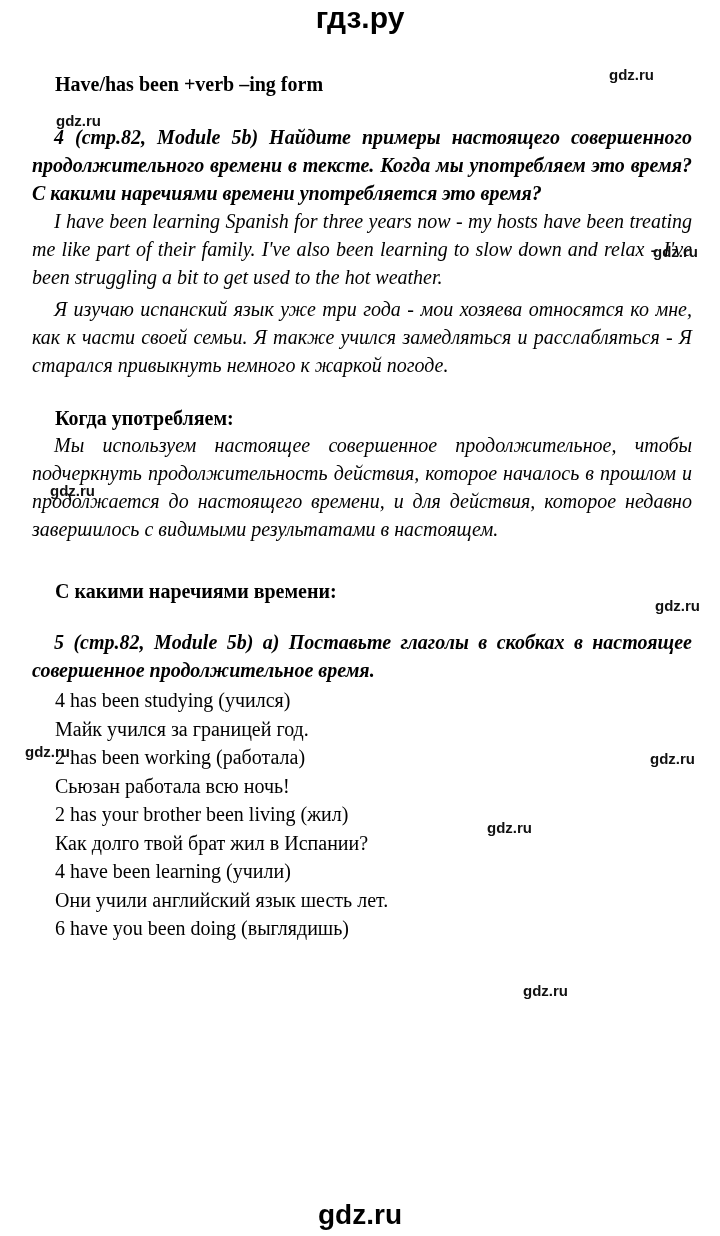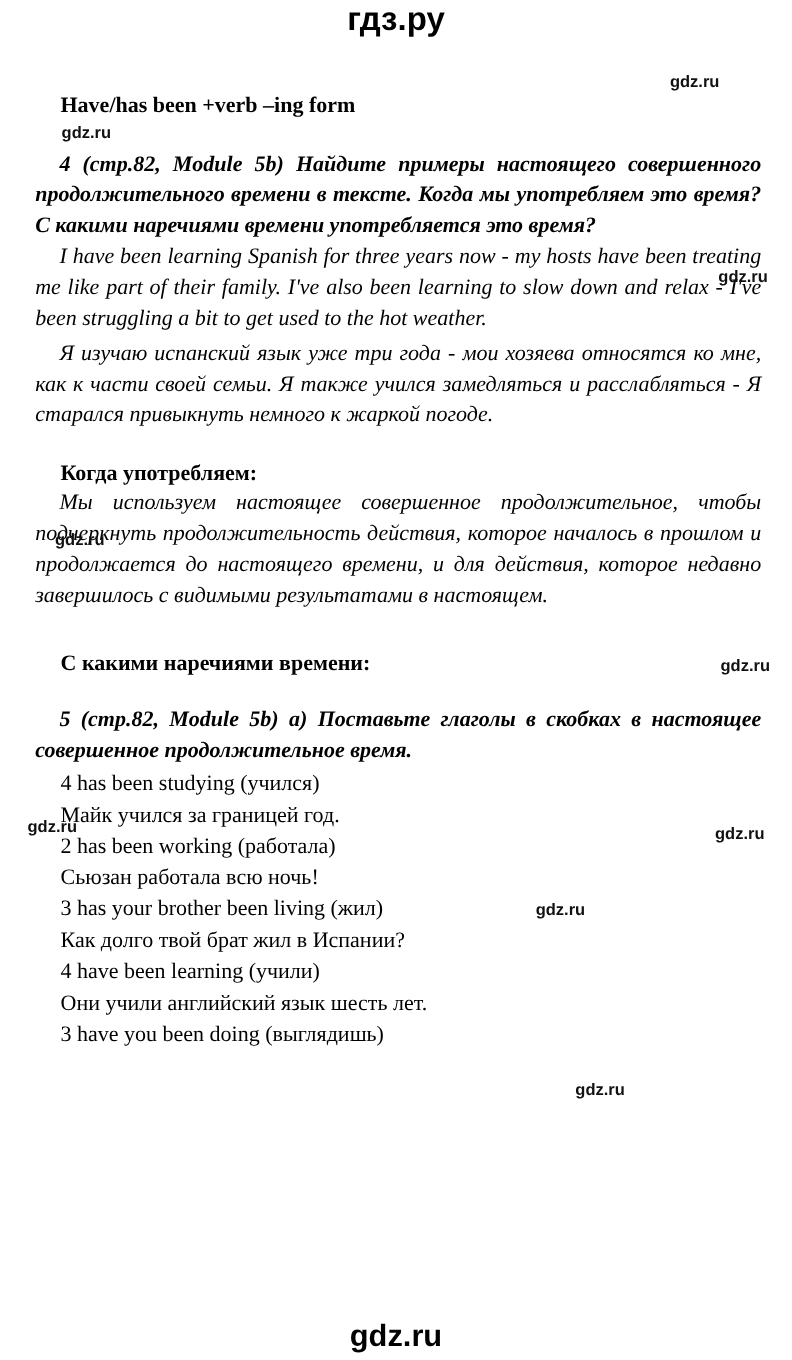--- a/index.html
+++ b/index.html
@@ -27,21 +27,21 @@
   }
   .content {
     padding: 0 28px 0 32px;
   }
   .heading {
     font-weight: bold;
     font-size: 20px;
     line-height: 26px;
     margin: 0 0 0 23px;
   }
-  .form-heading { margin-top: 48px; font-family: Liberation Serif, serif; }
+  .form-heading { margin-top: 36px; font-family: Liberation Serif, serif; }
   .para {
     font-size: 20px;
     line-height: 28px;
     text-align: justify;
     text-align-last: left;
     text-indent: 22px;
     margin: 0;
     font-style: italic;
   }
   .para.bold { font-weight: bold; }
@@ -123,24 +123,24 @@
 
     <div class="heading adverbs-heading">С какими наречиями времени:</div>
 
     <p class="para bold task5-statement">5 (стр.82, Module 5b) a) Поставьте глаголы в скобках в настоящее совершенное продолжительное время.</p>
 
     <ul class="answers">
       <li>4 has been studying (учился)</li>
       <li>Майк учился за границей год.</li>
       <li>2 has been working (работала)</li>
       <li>Сьюзан работала всю ночь!</li>
-      <li>3 has your brother been living (жил)</li>
+      <li>2 has your brother been living (жил)</li>
       <li>Как долго твой брат жил в Испании?</li>
       <li>4 have been learning (учили)</li>
       <li>Они учили английский язык шесть лет.</li>
-      <li>3 have you been doing (выглядишь)</li>
+      <li>6 have you been doing (выглядишь)</li>
     </ul>
 
   </div>
 
   <div class="site-footer">gdz.ru</div>
 
 </div>
 
 </body></html>

